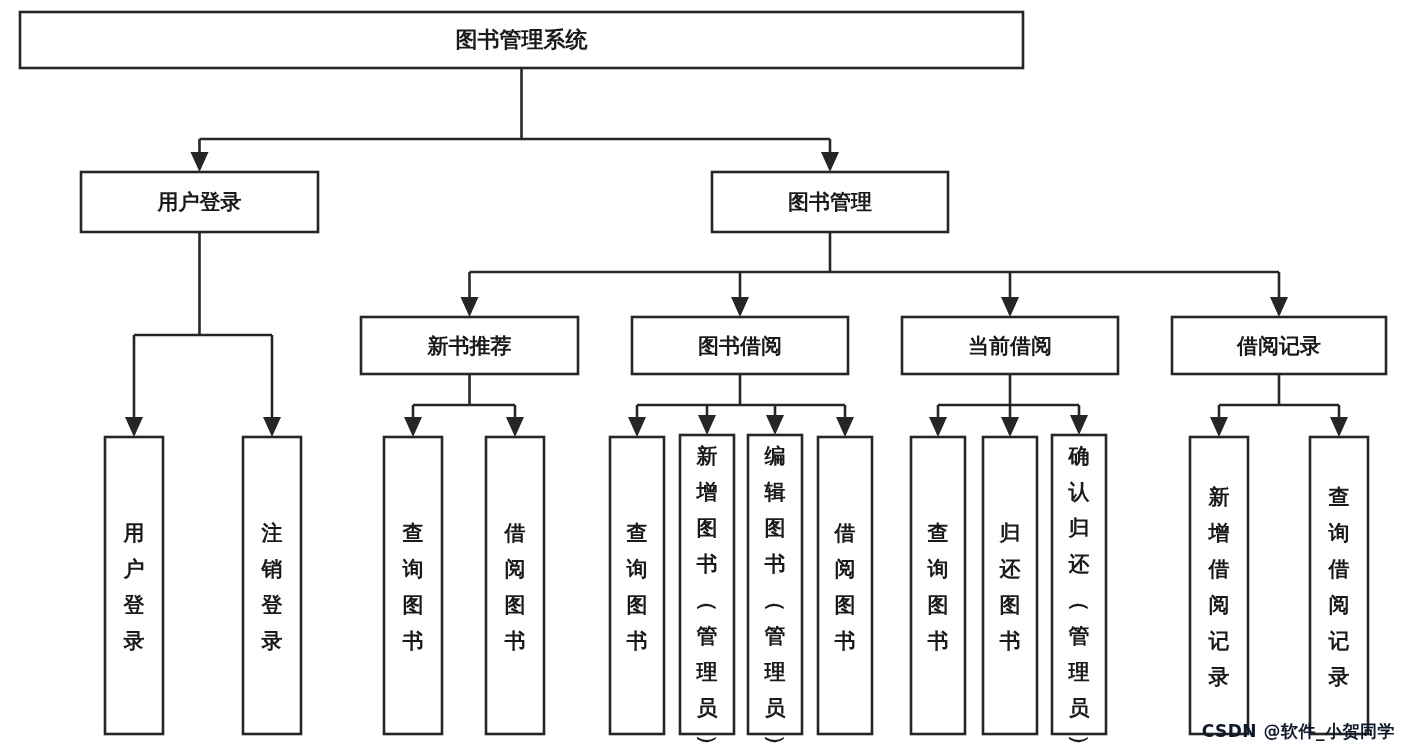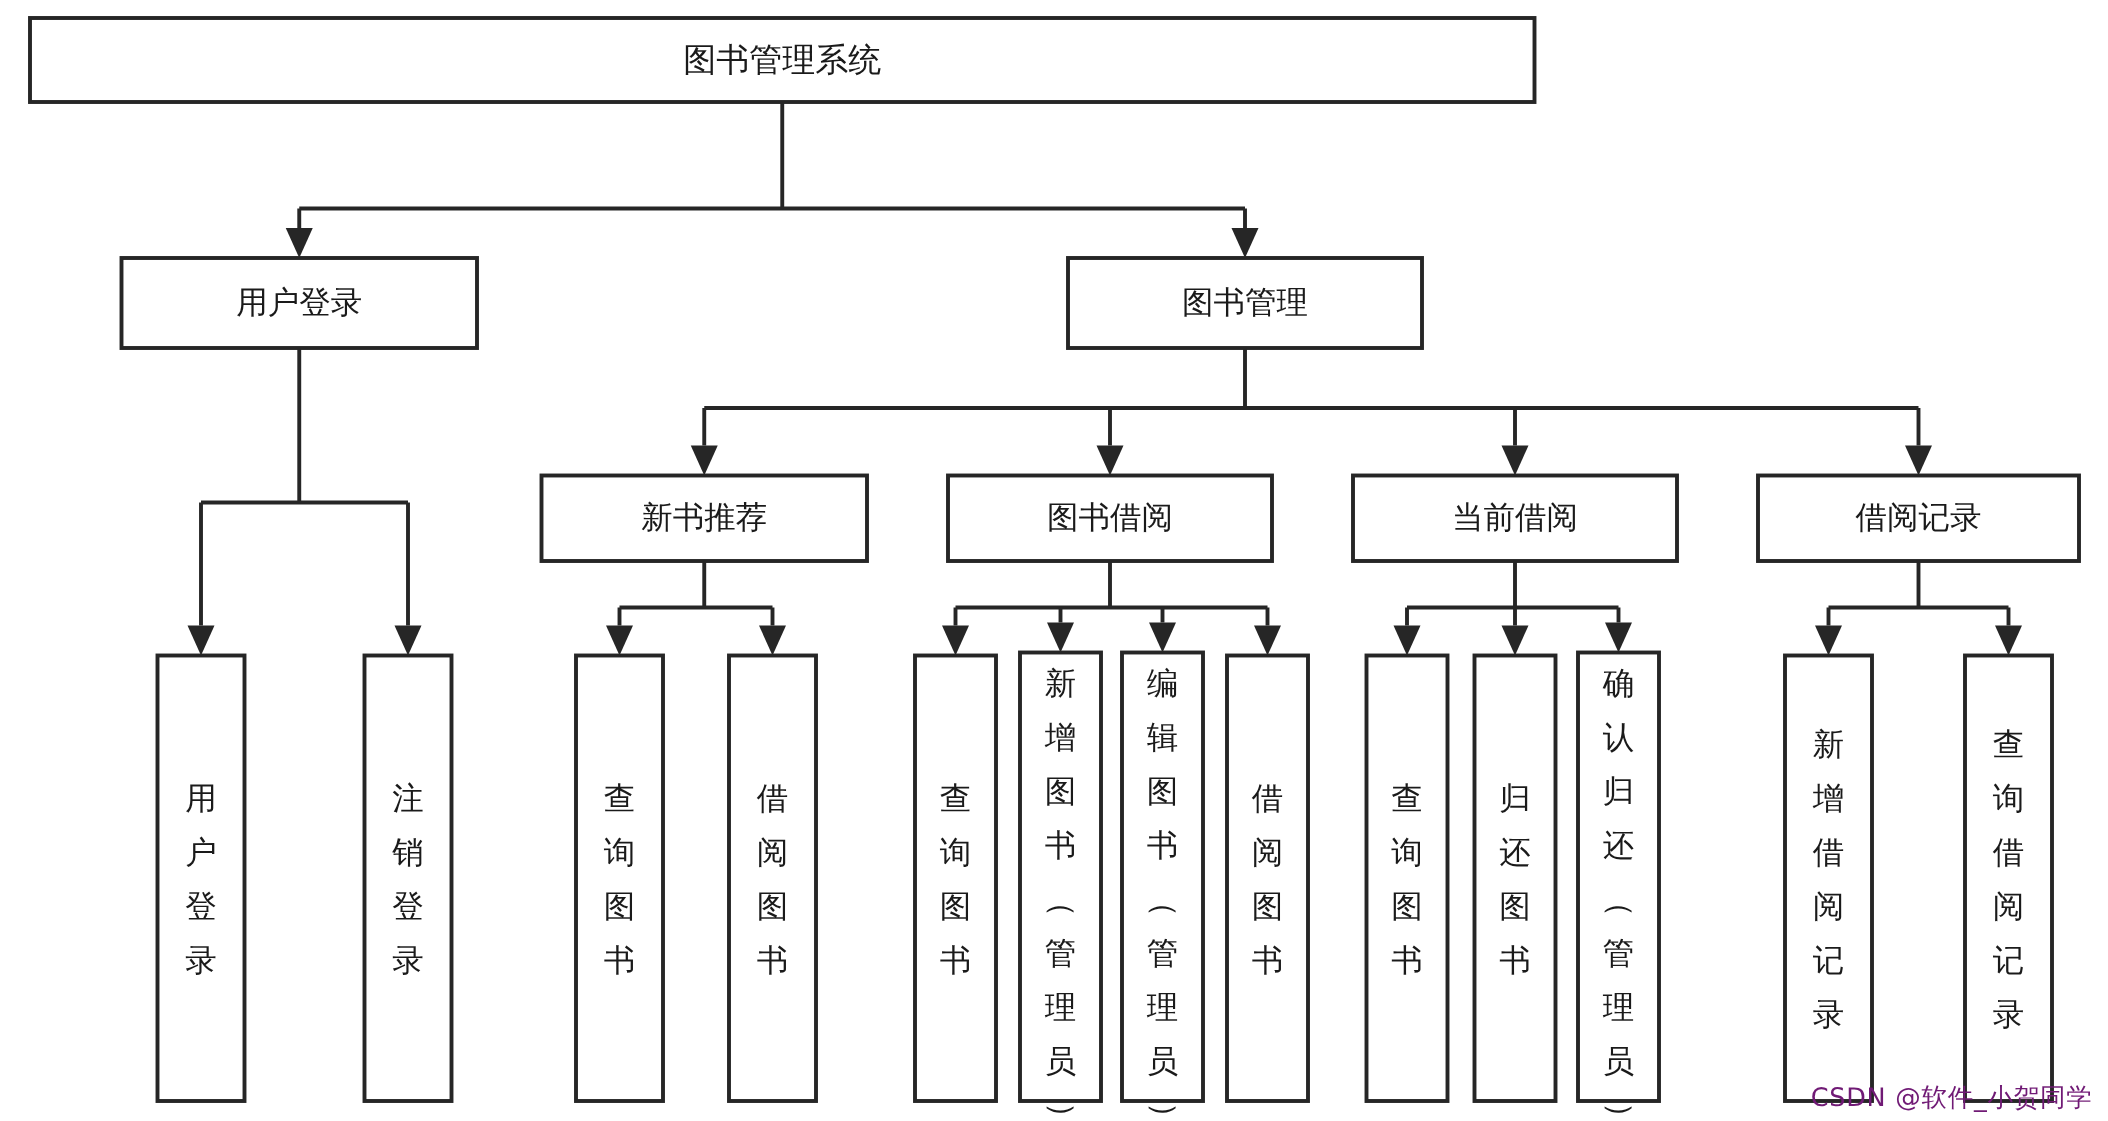--- a/index.html
+++ b/index.html
@@ -11,20 +11,21 @@
     width: 1405px;
     height: 747px;
     font-family: "DejaVu Sans", "Liberation Sans", sans-serif;
     overflow: hidden;
     position: relative;
   }
   #diagram-root {
     position: relative;
     width: 1405px;
     height: 747px;
+    font-weight: bold;
   }
   svg.flow {
     position: absolute;
     top: 0;
     left: 0;
     width: 1405px;
     height: 747px;
     display: block;
   }
   .node-rect {
@@ -57,21 +58,21 @@
   .edge-arrow {
     fill: #262626;
     stroke: none;
   }
   .watermark {
     position: absolute;
     right: 10px;
     bottom: 4px;
     font-family: "DejaVu Sans", "Liberation Sans", sans-serif;
     font-size: 17px;
-    color: #701a75;
+    color: #0f172a;
     letter-spacing: 0.5px;
     white-space: nowrap;
     user-select: none;
   }
 </style>
 </head>
 <body>
 
 <div id="diagram-root">
   <svg class="flow" viewBox="0 0 1405 747">

